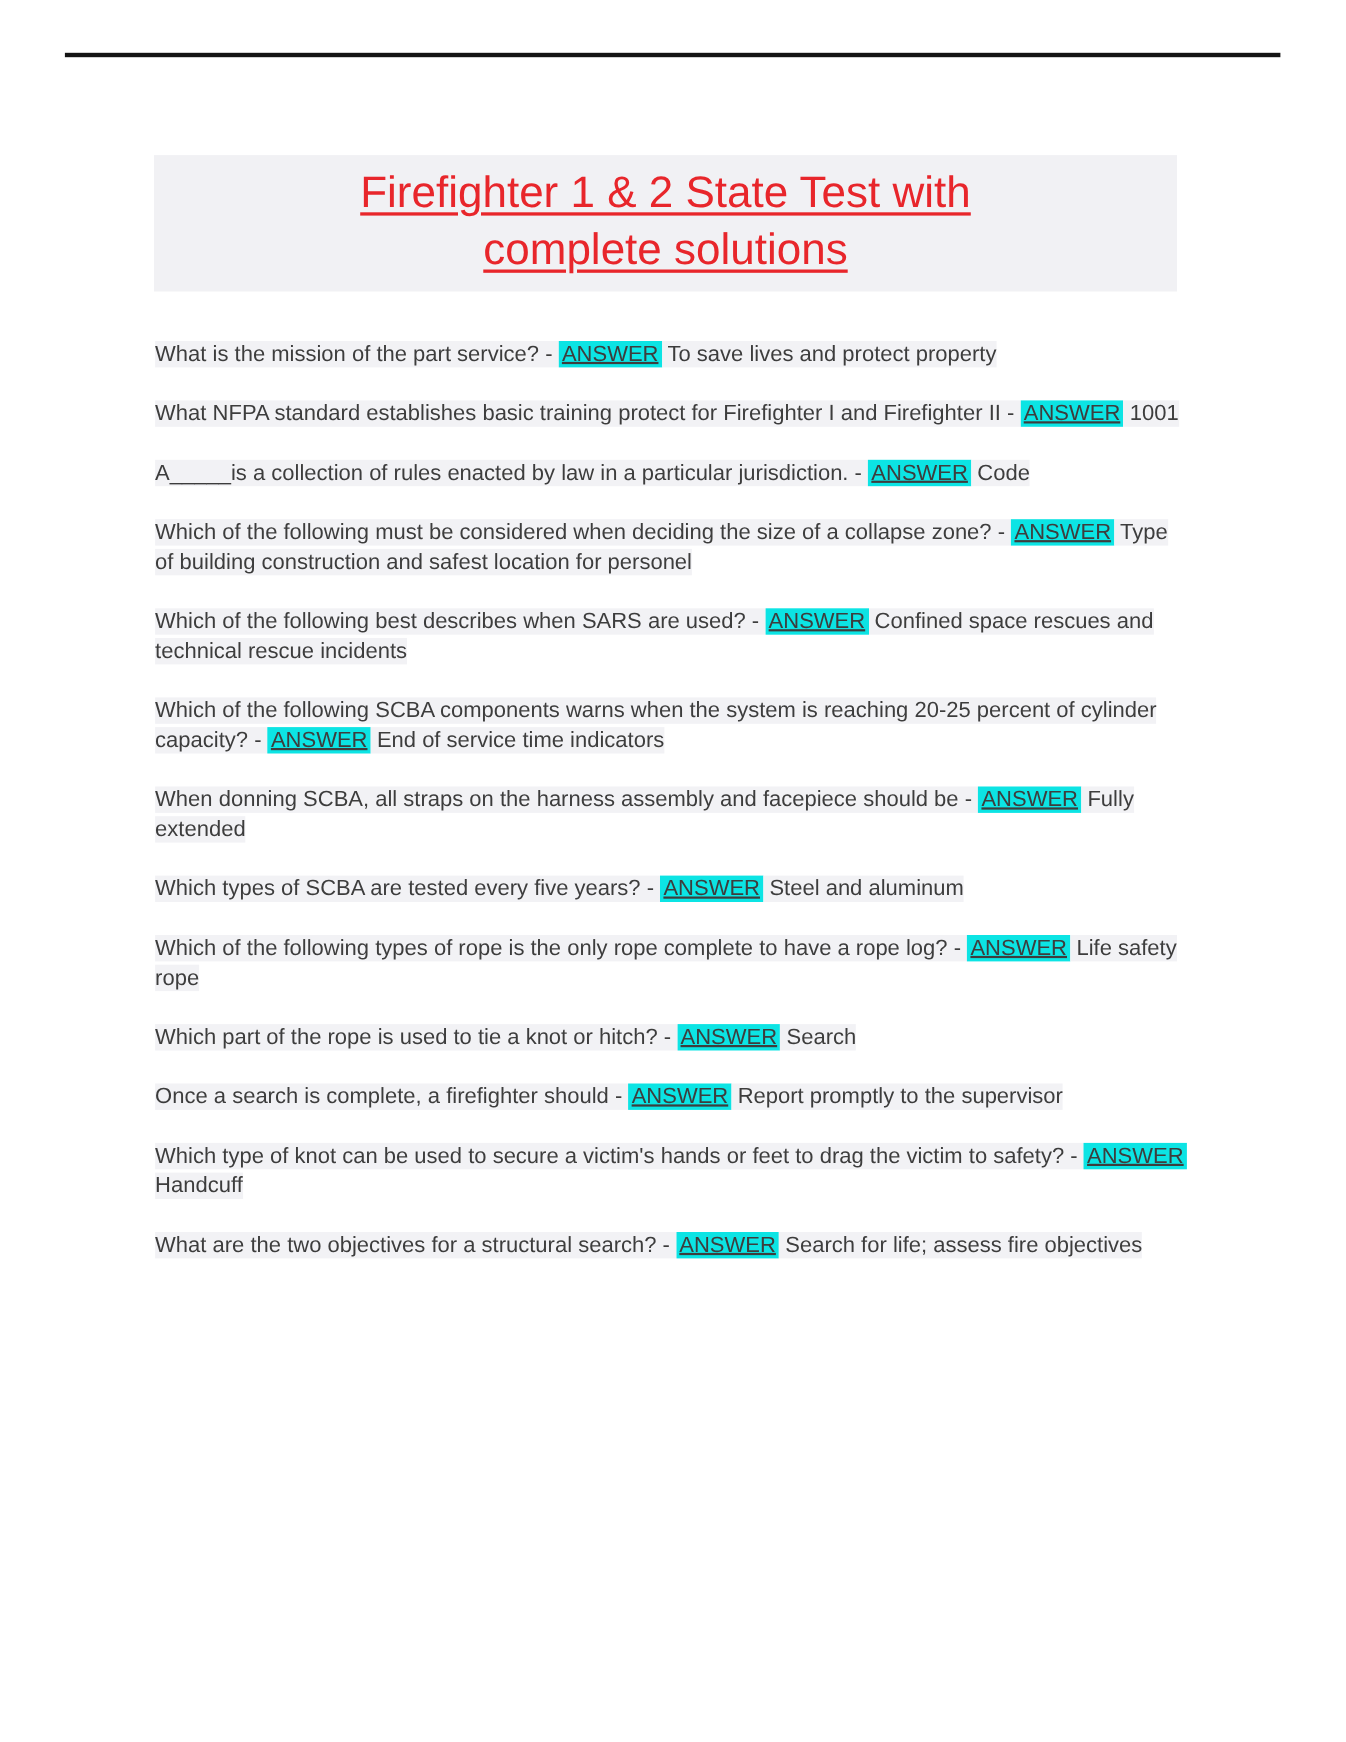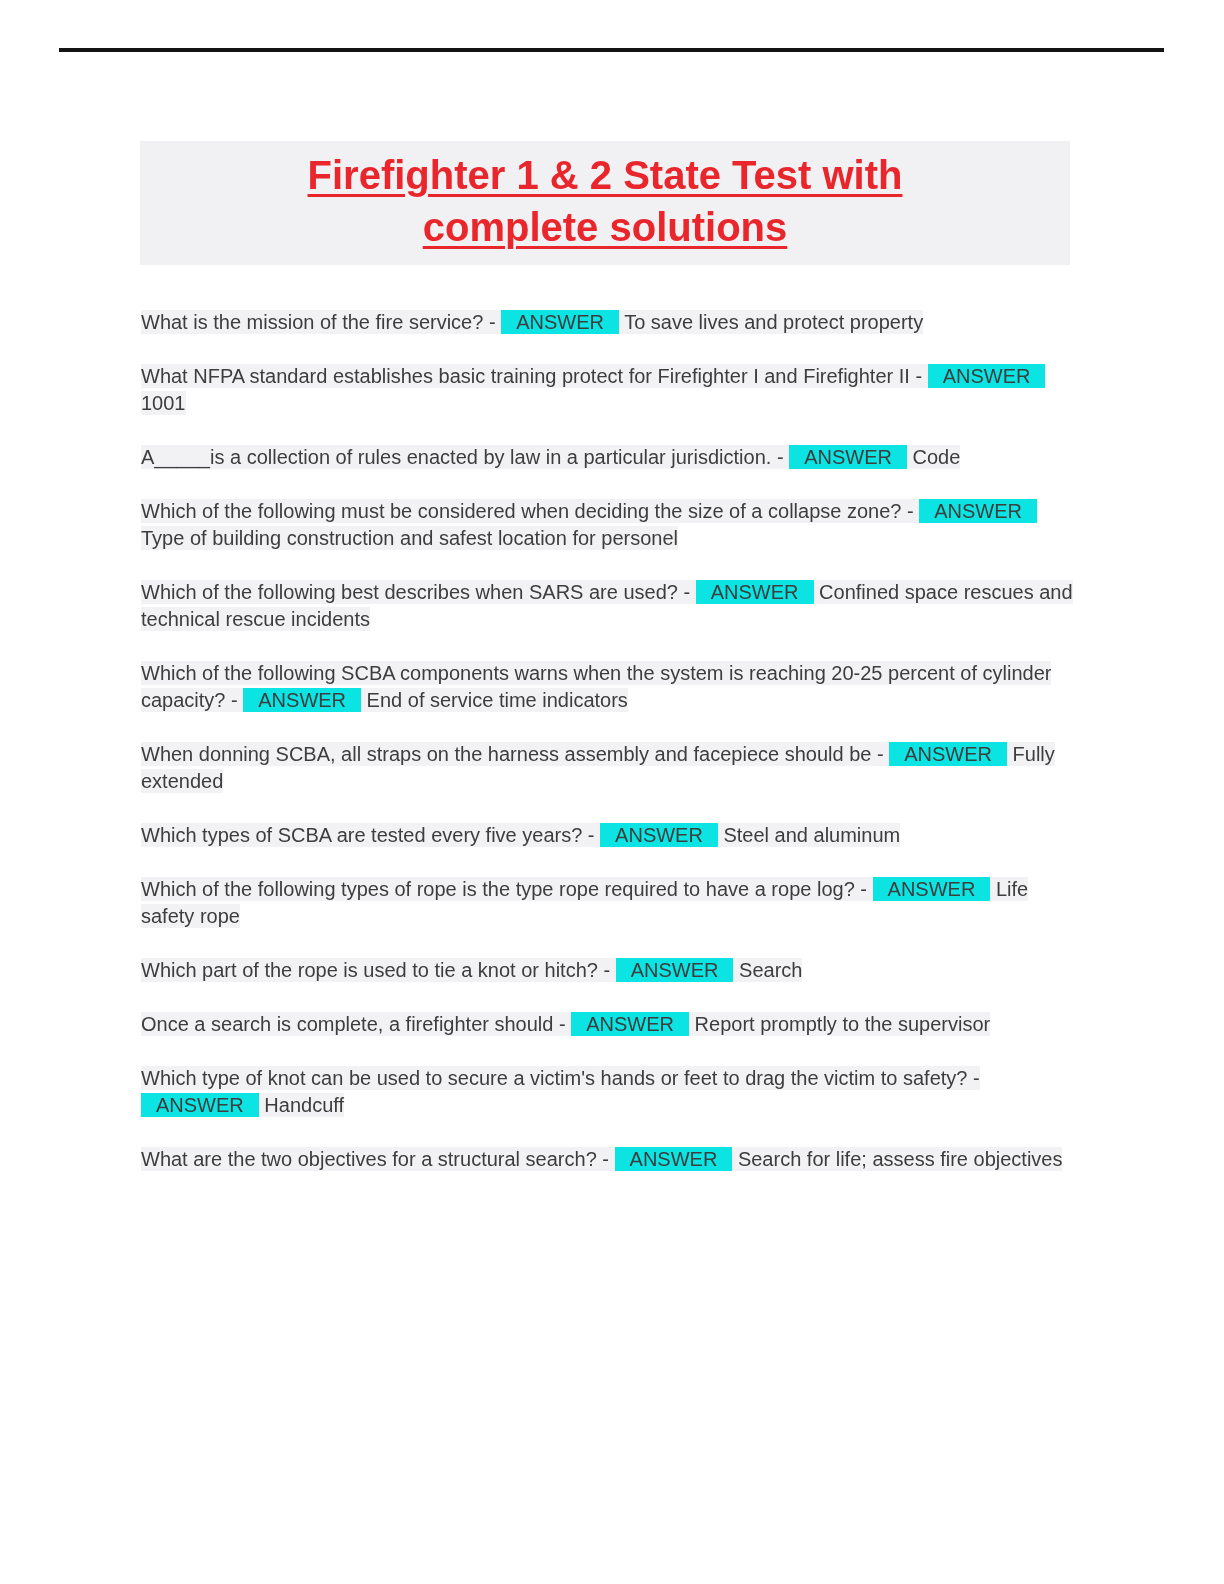--- a/index.html
+++ b/index.html
@@ -32,21 +32,21 @@
     margin:89px auto 0 140px;
     width:930px;
     background:var(--title-bg);
     text-align:center;
     padding:8px 10px 12px 10px;
   }
   .title-block h1{
     margin:0;
     font-size:40px;
     line-height:52px;
-    font-weight:bold;
+    font-weight:normal;
     color:var(--title-red);
     text-decoration:underline;
     text-underline-offset:5px;
     text-decoration-thickness:3px;
   }
   .title-block h1 span{display:block;}
   .qa-list{
     margin:44px 140px 0 141px;
     width:940px;
   }
@@ -57,58 +57,59 @@
     color:var(--body-text);
   }
   .hl{
     background:var(--hl-bg);
     -webkit-box-decoration-break:clone;
     box-decoration-break:clone;
     padding:1px 0;
   }
   .ans{
     background:var(--answer-bg);
-    padding:1px 15px;
+    padding:1px 3px;
     color:var(--body-text);
+    text-decoration:underline;
   }
 </style>
 </head>
 <body>
 
 <div class="page">
 
   <div class="top-rule"></div>
 
   <div class="title-block">
     <h1>
       <span>Firefighter 1 &amp; 2 State Test with</span>
       <span>complete solutions</span>
     </h1>
   </div>
 
   <div class="qa-list">
-  <p class="qa"><span class="hl q">What is the mission of the fire service? - </span><span class="ans m">ANSWER</span><span class="hl a"> To save lives and protect property</span></p>
+  <p class="qa"><span class="hl q">What is the mission of the part service? - </span><span class="ans m">ANSWER</span><span class="hl a"> To save lives and protect property</span></p>
 
   <p class="qa"><span class="hl q">What NFPA standard establishes basic training protect for Firefighter I and Firefighter II - </span><span class="ans m">ANSWER</span><span class="hl a"> 1001</span></p>
 
   <p class="qa"><span class="hl q">A_____is a collection of rules enacted by law in a particular jurisdiction. - </span><span class="ans m">ANSWER</span><span class="hl a"> Code</span></p>
 
 
 
   <p class="qa"><span class="hl q">Which of the following must be considered when deciding the size of a collapse zone? - </span><span class="ans m">ANSWER</span><span class="hl a"> Type of building construction and safest location for personel</span></p>
 
   <p class="qa"><span class="hl q">Which of the following best describes when SARS are used? - </span><span class="ans m">ANSWER</span><span class="hl a"> Confined space rescues and technical rescue incidents</span></p>
 
   <p class="qa"><span class="hl q">Which of the following SCBA components warns when the system is reaching 20-25 percent of cylinder capacity? - </span><span class="ans m">ANSWER</span><span class="hl a"> End of service time indicators</span></p>
 
   <p class="qa"><span class="hl q">When donning SCBA, all straps on the harness assembly and facepiece should be - </span><span class="ans m">ANSWER</span><span class="hl a"> Fully extended</span></p>
 
   <p class="qa"><span class="hl q">Which types of SCBA are tested every five years? - </span><span class="ans m">ANSWER</span><span class="hl a"> Steel and aluminum</span></p>
 
-  <p class="qa"><span class="hl q">Which of the following types of rope is the type rope required to have a rope log? - </span><span class="ans m">ANSWER</span><span class="hl a"> Life safety rope</span></p>
+  <p class="qa"><span class="hl q">Which of the following types of rope is the only rope complete to have a rope log? - </span><span class="ans m">ANSWER</span><span class="hl a"> Life safety rope</span></p>
 
   <p class="qa"><span class="hl q">Which part of the rope is used to tie a knot or hitch? - </span><span class="ans m">ANSWER</span><span class="hl a"> Search</span></p>
 
   <p class="qa"><span class="hl q">Once a search is complete, a firefighter should - </span><span class="ans m">ANSWER</span><span class="hl a"> Report promptly to the supervisor</span></p>
 
   <p class="qa"><span class="hl q">Which type of knot can be used to secure a victim's hands or feet to drag the victim to safety? - </span><span class="ans m">ANSWER</span><span class="hl a"> Handcuff</span></p>
 
   <p class="qa"><span class="hl q">What are the two objectives for a structural search? - </span><span class="ans m">ANSWER</span><span class="hl a"> Search for life; assess fire objectives</span></p>
 </div>
 

